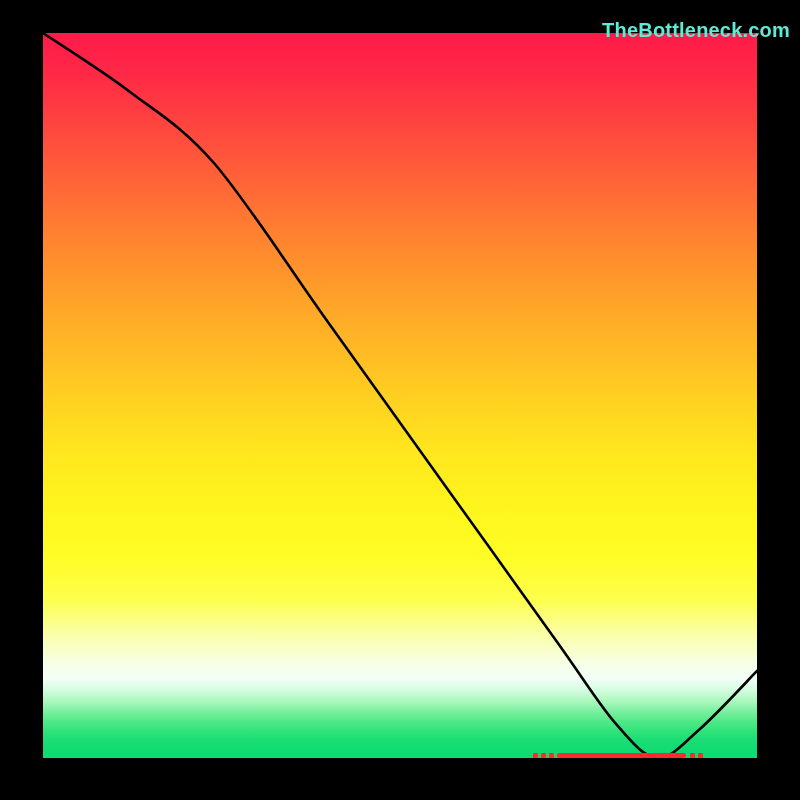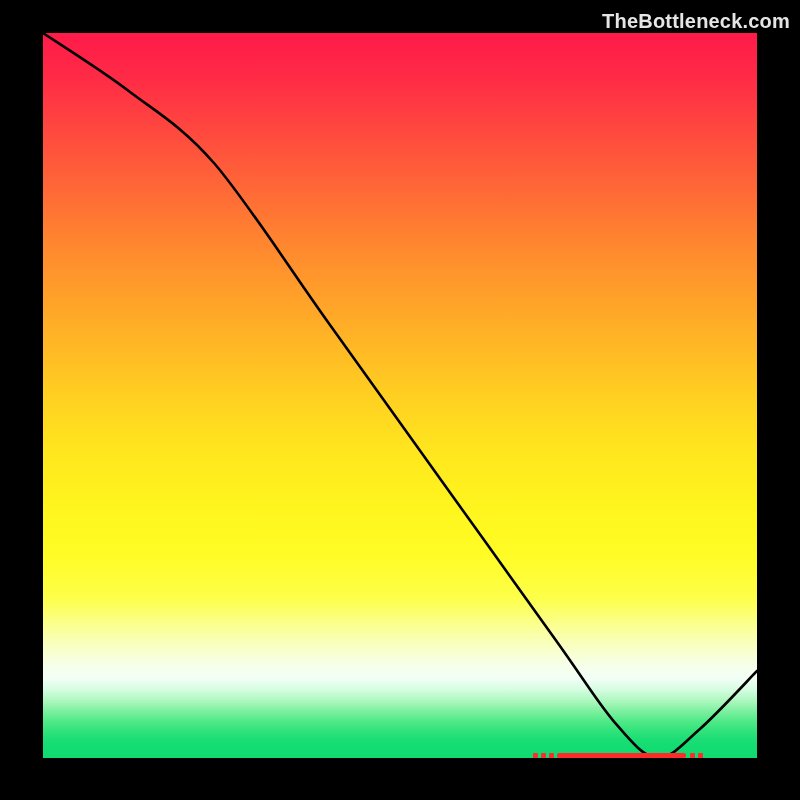--- a/index.html
+++ b/index.html
@@ -12,23 +12,23 @@
     font-family: Arial, Helvetica, sans-serif;
   }
   .frame {
     position: relative;
     width: 800px;
     height: 800px;
     background: #000;
   }
   .watermark {
     position: absolute;
-    top: 10px;
+    top: 19px;
     right: 10px;
-    color: #e5e5e5;
+    color: #5eead4;
     font-size: 20px;
     font-weight: 600;
     letter-spacing: 0.2px;
     z-index: 40;
   }
   .plot-box {
     position: absolute;
     left: 37px;
     top: 27px;
     width: 726px;

